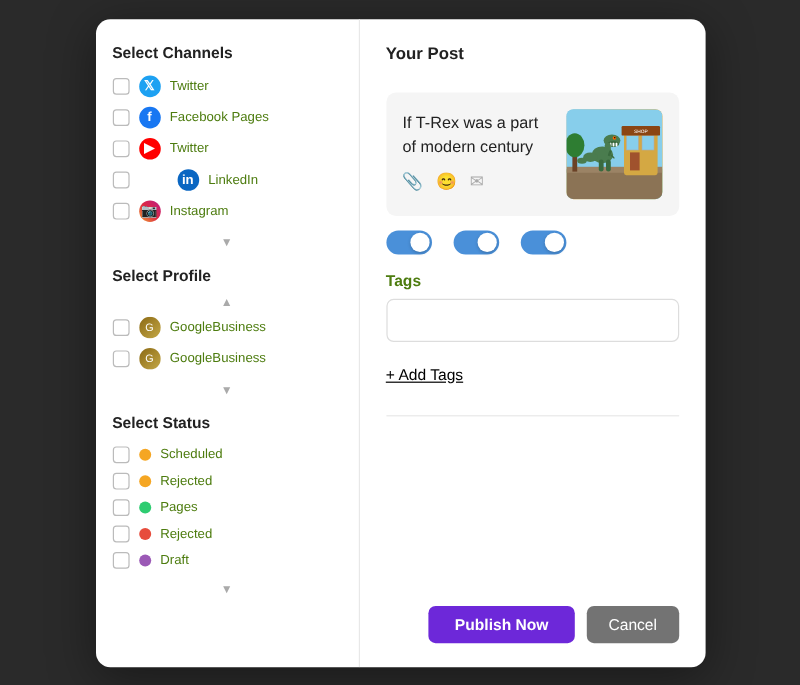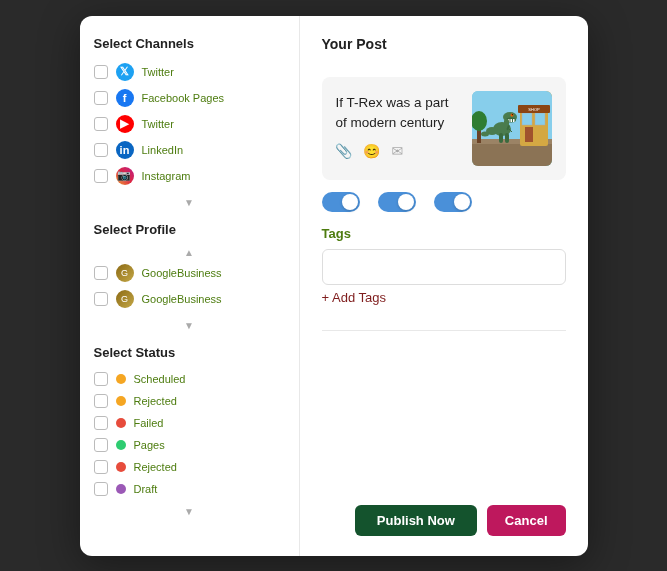--- a/index.html
+++ b/index.html
@@ -67,21 +67,21 @@
       align-items: center;
       justify-content: center;
       font-size: 11px;
       color: #fff;
       font-weight: bold;
       flex-shrink: 0;
     }
     .icon-twitter { background: #1da1f2; }
     .icon-facebook { background: #1877f2; }
     .icon-youtube { background: #ff0000; }
-    .icon-linkedin { background: #0a66c2; }
+    .icon-linkedin { background: #0a66c2; margin-left: 32px; }
     .icon-instagram { background: linear-gradient(45deg, #f09433, #e6683c, #dc2743, #cc2366, #bc1888); }
     .list-item-label {
       font-size: 11px;
       color: #4d7c0f;
     }
     .profile-avatar {
       width: 18px;
       height: 18px;
       border-radius: 50%;
       background: #6c757d;
@@ -205,55 +205,56 @@
       border: 1.5px solid #ddd;
       border-radius: 6px;
       padding: 0 10px;
       font-size: 13px;
       outline: none;
       color: #333;
       background: #fff;
     }
     .add-tags {
       font-size: 13px;
-      color: #7f1d1d;
-      cursor: pointer;
-      margin-top: 5px;
+      color: #000000;
+      cursor: pointer;
+      margin-top: 20px;
       display: inline-block;
+      text-decoration: underline;
     }
     .action-row {
       display: flex;
       justify-content: flex-end;
       gap: 10px;
       margin-top: auto;
       padding-top: 14px;
     }
     .divider {
       height: 1px;
       background: #e8e8e8;
       margin: 12px 0 0 0;
     }
     .btn-publish {
-      background: #14532d;
+      background: #6d28d9;
       color: #fff;
       border: none;
       border-radius: 6px;
       padding: 8px 22px;
       font-size: 13px;
       font-weight: 600;
       cursor: pointer;
     }
     .btn-cancel {
-      background: #be185d;
+      background: #737373;
       color: #fff;
       border: none;
       border-radius: 6px;
       padding: 8px 18px;
       font-size: 13px;
-      font-weight: 700;
+      font-weight: 400;
       cursor: pointer;
     }
     .scroll-arrow {
       display: flex;
       justify-content: center;
       align-items: center;
       padding: 2px 0;
       color: #aaa;
       font-size: 10px;
       cursor: pointer;
@@ -322,25 +323,20 @@
 
     <div class="list-item">
       <div class="checkbox"></div>
       <div class="status-dot" style="background:#f5a623"></div>
       <span class="list-item-label">Scheduled</span>
     </div>
         <div class="list-item">
       <div class="checkbox"></div>
       <div class="status-dot" style="background:#f5a623"></div>
       <span class="list-item-label">Rejected</span>
-    </div>
-        <div class="list-item">
-      <div class="checkbox"></div>
-      <div class="status-dot" style="background:#e74c3c"></div>
-      <span class="list-item-label">Failed</span>
     </div>
         <div class="list-item">
       <div class="checkbox"></div>
       <div class="status-dot" style="background:#2ecc71"></div>
       <span class="list-item-label">Pages</span>
     </div>
         <div class="list-item">
       <div class="checkbox"></div>
       <div class="status-dot" style="background:#e74c3c"></div>
       <span class="list-item-label">Rejected</span>

